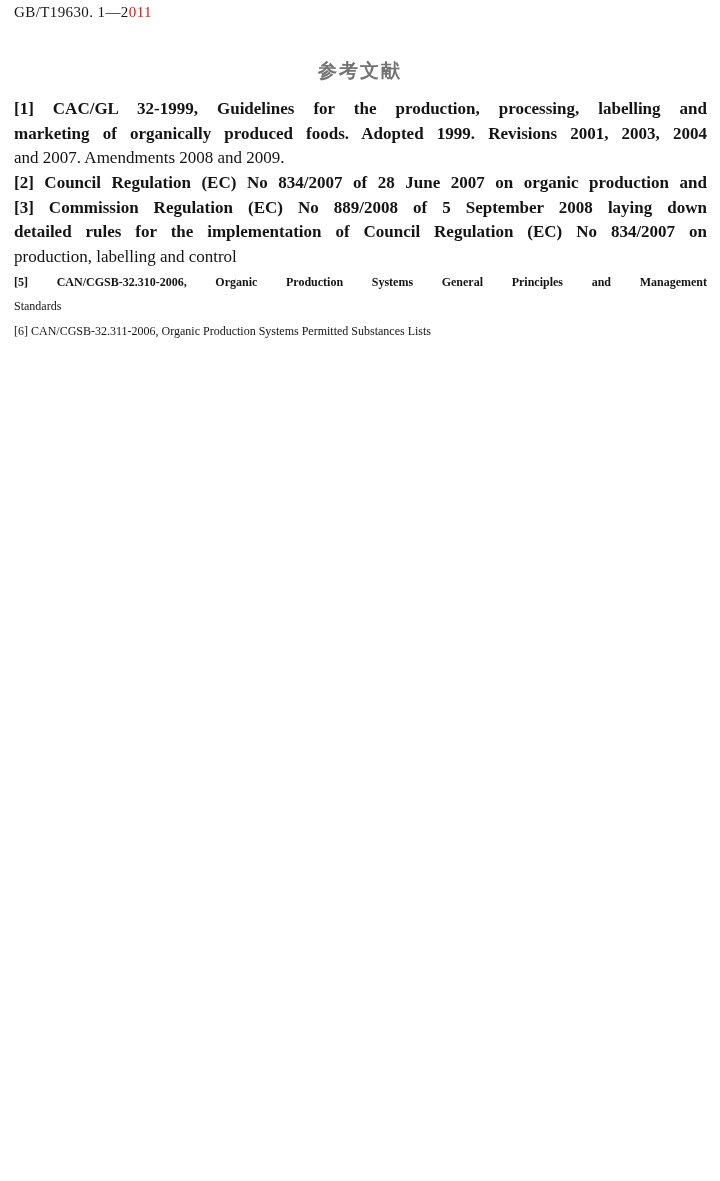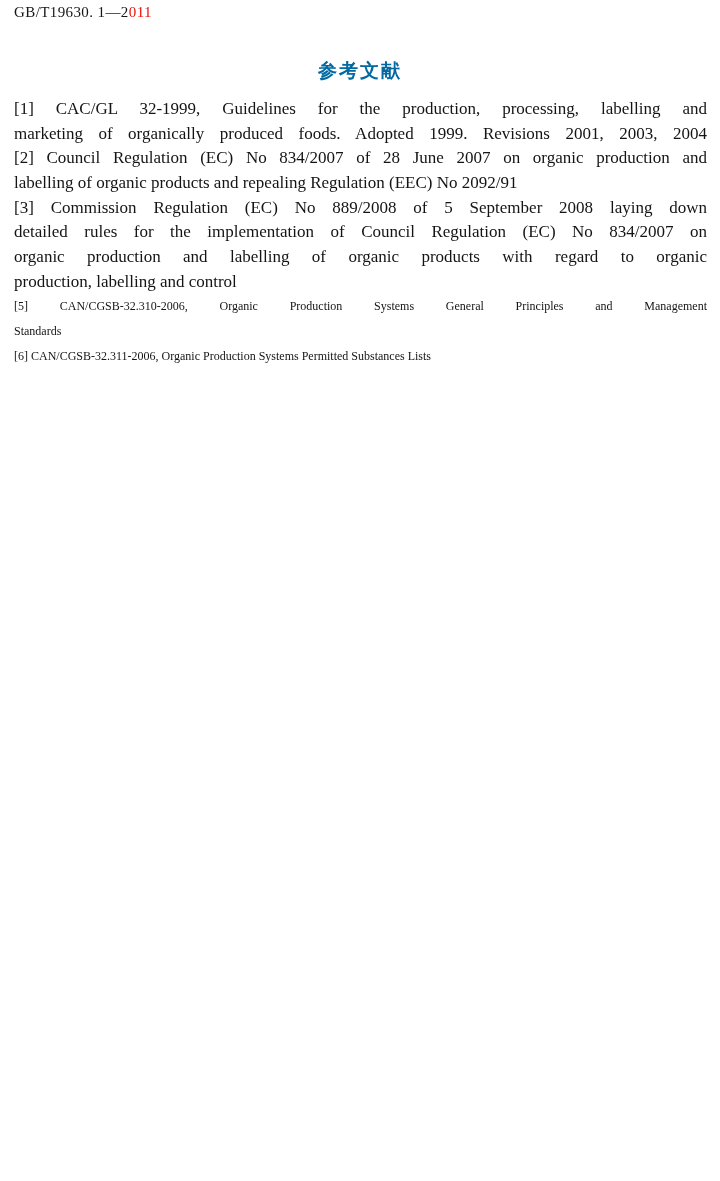--- a/index.html
+++ b/index.html
@@ -24,32 +24,32 @@
   }
   .header .red { color: #e8120c; }
   .doc-title {
     position: absolute;
     left: 0; top: 58px; width: 720px;
     text-align: center;
     font-family: "DejaVu Sans", sans-serif;
     font-weight: bold;
     font-size: 19px;
     letter-spacing: 2px;
-    color: #0369a1;
+    color: #737373;
   }
   .refs {
     position: absolute;
     left: 14px; top: 97px;
     width: 693px;
     font-size: 17px;
     line-height: 24.65px;
     color: #141414;
   }
   .ln { width: 693px; }
-  .j  { text-align: justify; text-align-last: justify; text-justify: inter-word; }
+  .j  { text-align: justify; text-align-last: justify; text-justify: inter-word; font-weight: bold; }
   .small { font-size: 12px; }
   .footer-rule {
     position: absolute;
     left: 288px; top: 1133px;
     width: 199px; height: 2px;
     background: #1c1c1c;
   }
   .page-num {
     position: absolute;
     left: 626px; top: 1153px;
@@ -66,27 +66,26 @@
 
   <div class="header">
     <span>GB/T19630. 1—2</span><span class="red">011</span>
   </div>
 
   <div class="doc-title">参考文献</div>
 
   <div class="refs">
     <div class="ln j">[1] CAC/GL 32-1999, Guidelines for the production, processing, labelling and</div>
     <div class="ln j">marketing of organically produced foods. Adopted 1999. Revisions 2001, 2003, 2004</div>
+    <div class="ln">and 2007. Amendments 2008 and 2009.</div>
 
     <div class="ln j">[2] Council Regulation (EC) No 834/2007 of 28 June 2007 on organic production and</div>
-    <div class="ln">labelling of organic products and repealing Regulation (EEC) No 2092/91</div>
 
     <div class="ln j">[3] Commission Regulation (EC) No 889/2008 of 5 September 2008 laying down</div>
     <div class="ln j">detailed rules for the implementation of Council Regulation (EC) No 834/2007 on</div>
-    <div class="ln j">organic production and labelling of organic products with regard to organic</div>
     <div class="ln">production, labelling and control</div>
 
 
     <div class="ln j small">[5] CAN/CGSB-32.310-2006, Organic Production Systems General Principles and Management</div>
     <div class="ln small">Standards</div>
 
     <div class="ln small">[6] CAN/CGSB-32.311-2006, Organic Production Systems Permitted Substances Lists</div>
   </div>
 
   <div class="footer-rule"></div>

